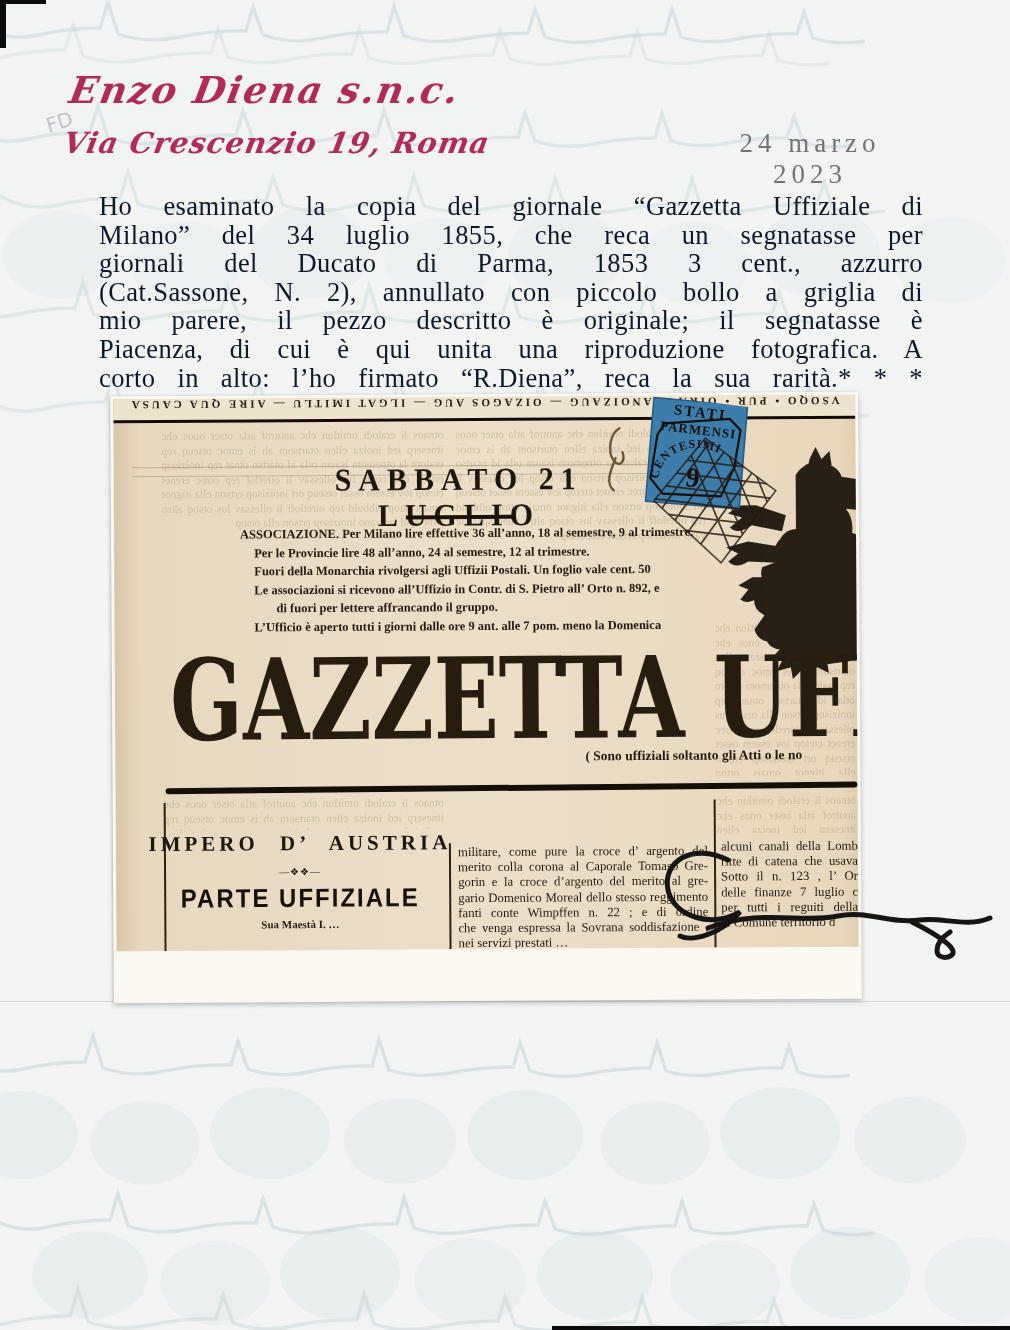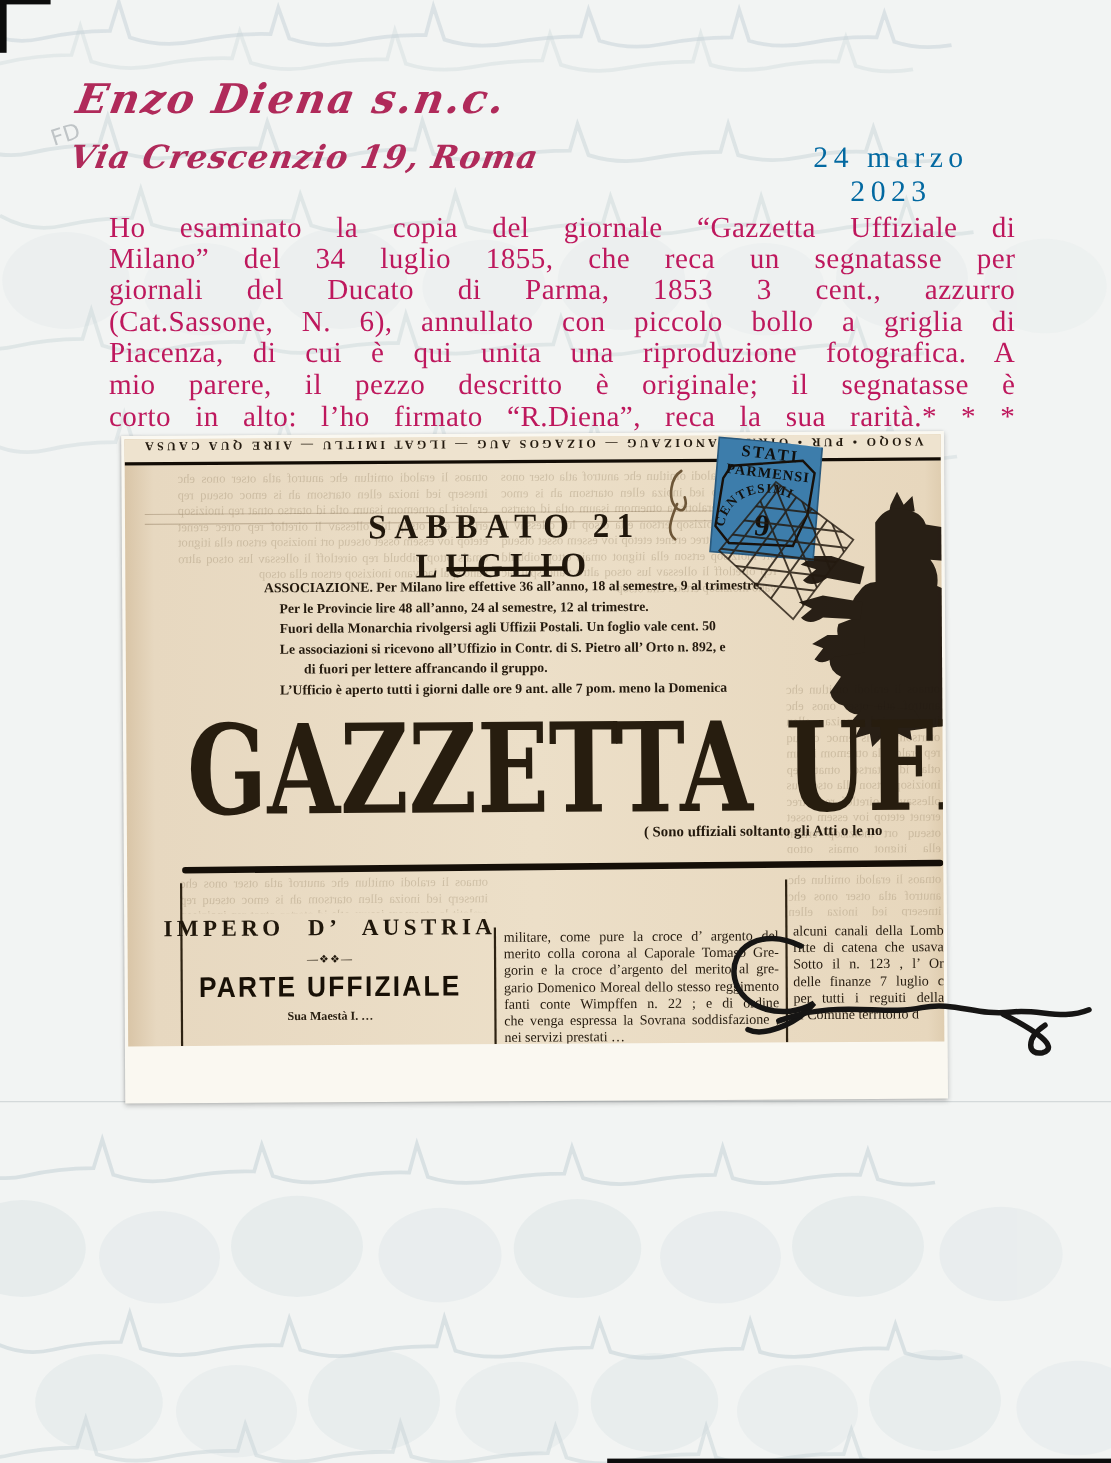--- a/index.html
+++ b/index.html
@@ -10,25 +10,25 @@
 
   
   .lh1{position:absolute;left:70px;top:68px;z-index:2;color:#b02a5a;
        font-family:"DejaVu Serif",serif;font-style:italic;font-weight:700;
        font-size:37px;letter-spacing:2px;transform:skewX(-10deg);}
   .lh2{position:absolute;left:64px;top:126px;z-index:2;color:#b02a5a;
        font-family:"DejaVu Serif",serif;font-style:italic;font-weight:700;
        font-size:29px;letter-spacing:1px;transform:skewX(-10deg);}
   .pencil{position:absolute;left:46px;top:110px;z-index:2;color:#b7bcbf;
        font-size:20px;transform:rotate(-18deg);font-family:"DejaVu Sans",sans-serif;opacity:.85;}
-  .date{position:absolute;left:700px;top:128px;width:220px;z-index:2;color:#0369a1;
+  .date{position:absolute;left:700px;top:128px;width:220px;z-index:2;color:#737373;
        font-size:27px;letter-spacing:5px;text-align:center;}
 
   
-  .para{position:absolute;left:99px;top:192px;width:824px;z-index:2;color:#be185d;
+  .para{position:absolute;left:99px;top:192px;width:824px;z-index:2;color:#0f172a;
         font-size:26.5px;line-height:28.6px;letter-spacing:.4px;}
   .para .ln{text-align:justify;text-align-last:justify;white-space:normal;}
 
   
   .photo{position:absolute;left:112px;top:394px;width:748px;height:607px;z-index:3;
          background:#faf8f1;box-shadow:0 2px 5px rgba(40,40,40,.28),-1px 0 2px rgba(40,40,40,.12);
          transform:rotate(-.35deg);}
   .news{position:absolute;left:3px;top:3px;width:742px;height:552px;overflow:hidden;
         background:linear-gradient(90deg,#d9c5a7 0,#e7d8c0 3.5%,#ecdfc8 50%,#e7d7bd 98%,#dfcdb0 100%);}
   .topstrip{position:absolute;left:0;top:0;width:742px;height:21px;
@@ -119,23 +119,23 @@
 
   <div class="pencil">FD</div>
   <div class="lh1">Enzo Diena  s.n.c.</div>
   <div class="lh2">Via Crescenzio 19, Roma</div>
   <div class="date">24 marzo 2023</div>
 
   <div class="para">
     <div class="ln">Ho esaminato la copia del giornale “Gazzetta Uffiziale di</div>
     <div class="ln">Milano” del 34 luglio 1855, che reca un segnatasse per</div>
     <div class="ln">giornali del Ducato di Parma, 1853 3 cent., azzurro</div>
-    <div class="ln">(Cat.Sassone, N. 6), annullato con piccolo bollo a griglia di</div>
+    <div class="ln">(Cat.Sassone, N. 2), annullato con piccolo bollo a griglia di</div>
+    <div class="ln">mio parere, il pezzo descritto è originale; il segnatasse è</div>
     <div class="ln">Piacenza, di cui è qui unita una riproduzione fotografica. A</div>
-    <div class="ln">mio parere, il pezzo descritto è originale; il segnatasse è</div>
     <div class="ln">corto in alto: l’ho firmato “R.Diena”, reca la sua rarità.* * *</div>
   </div>
 
   <div class="photo">
     <div class="news">
 
       <div class="topstrip">
         <span class="rev">VSOQO • PUR • OIRA — ANOIZAUG — OIZAGOS AUG — ILGAT IMITLU — AIRE QUA CAUSA</span>
       </div>
 

